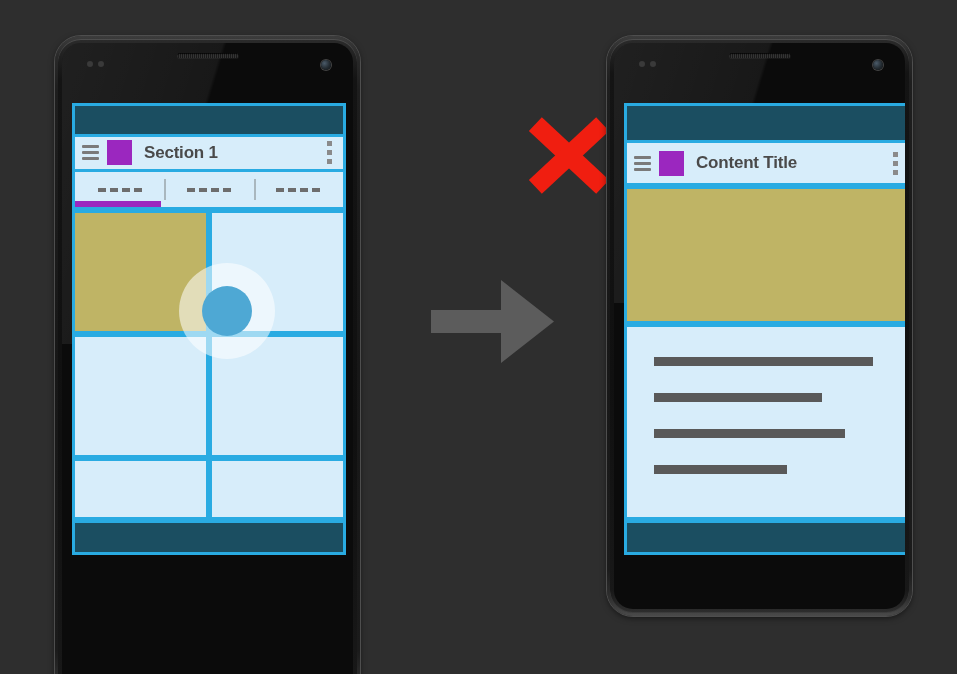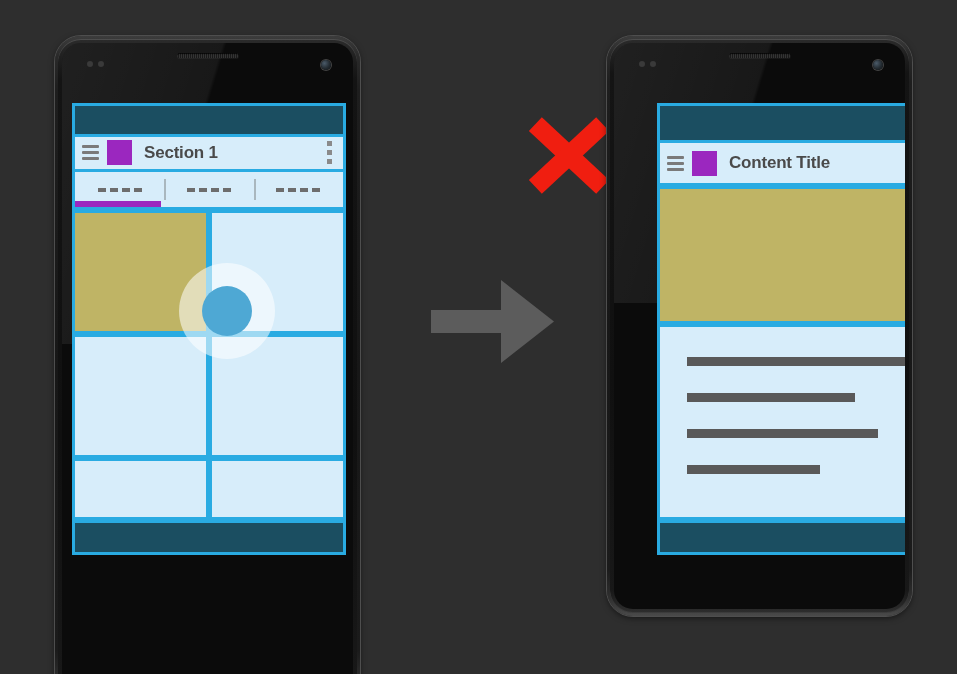--- a/index.html
+++ b/index.html
@@ -370,21 +370,21 @@
   <div class="phone-inner-bezel"></div>
   <div class="phone-glass">
     <div class="phone-reflection"></div>
     <div class="speaker"></div>
     <div class="sensor-dots">
         <i></i>
         <i></i>
       </div>
     <div class="front-camera"></div>
 
-    <div class="screen" style="left:10px; top:60px; width:288px; height:452px;margin-left:33px;">
+    <div class="screen" style="left:10px; top:60px; width:288px; height:452px;">
 
       <div class="statusbar" style="height:40px;"></div>
 
       <div class="appbar" style="height:43px;">
         <span class="hamburger">
             <i></i>
             <i></i>
             <i></i>
           </span>
         <span class="app-swatch"></span>

